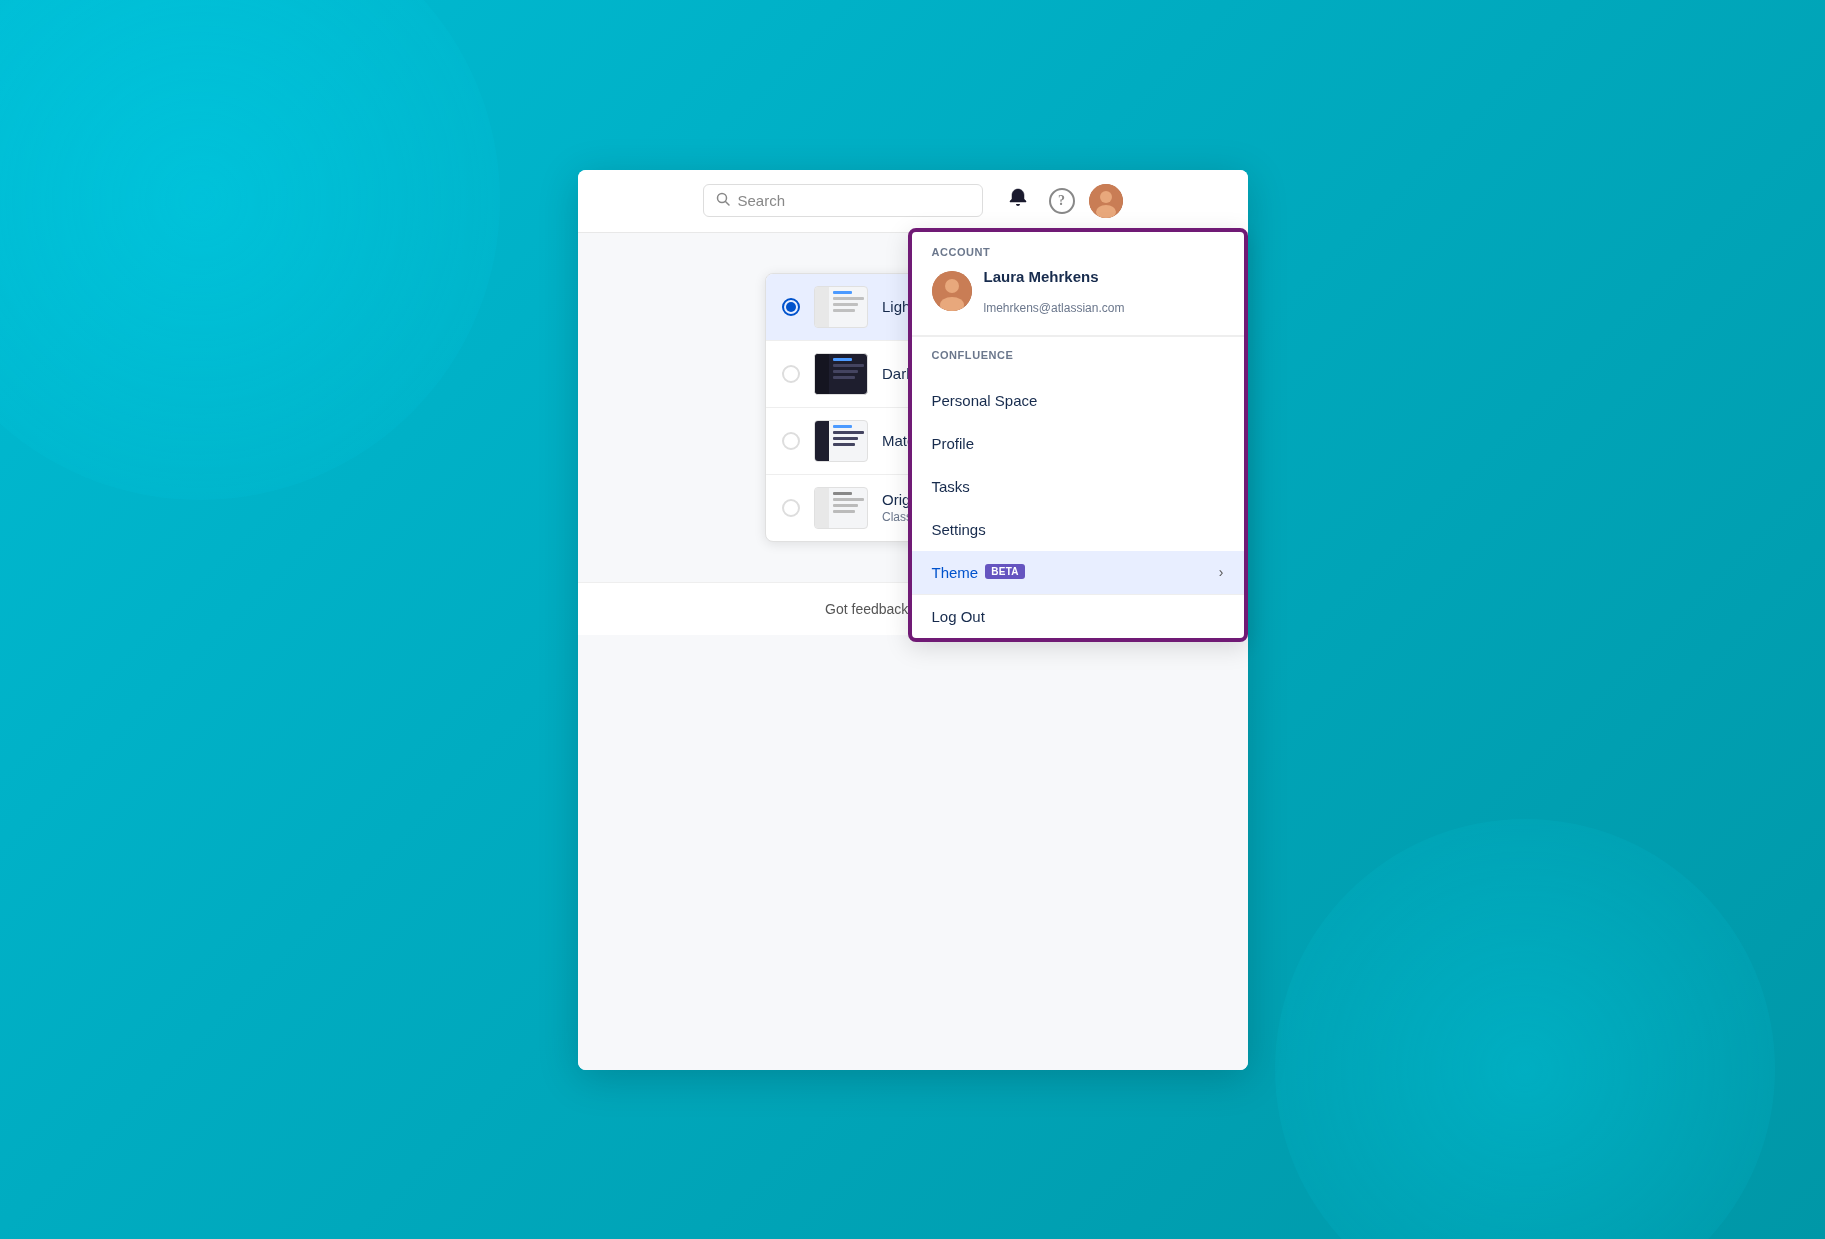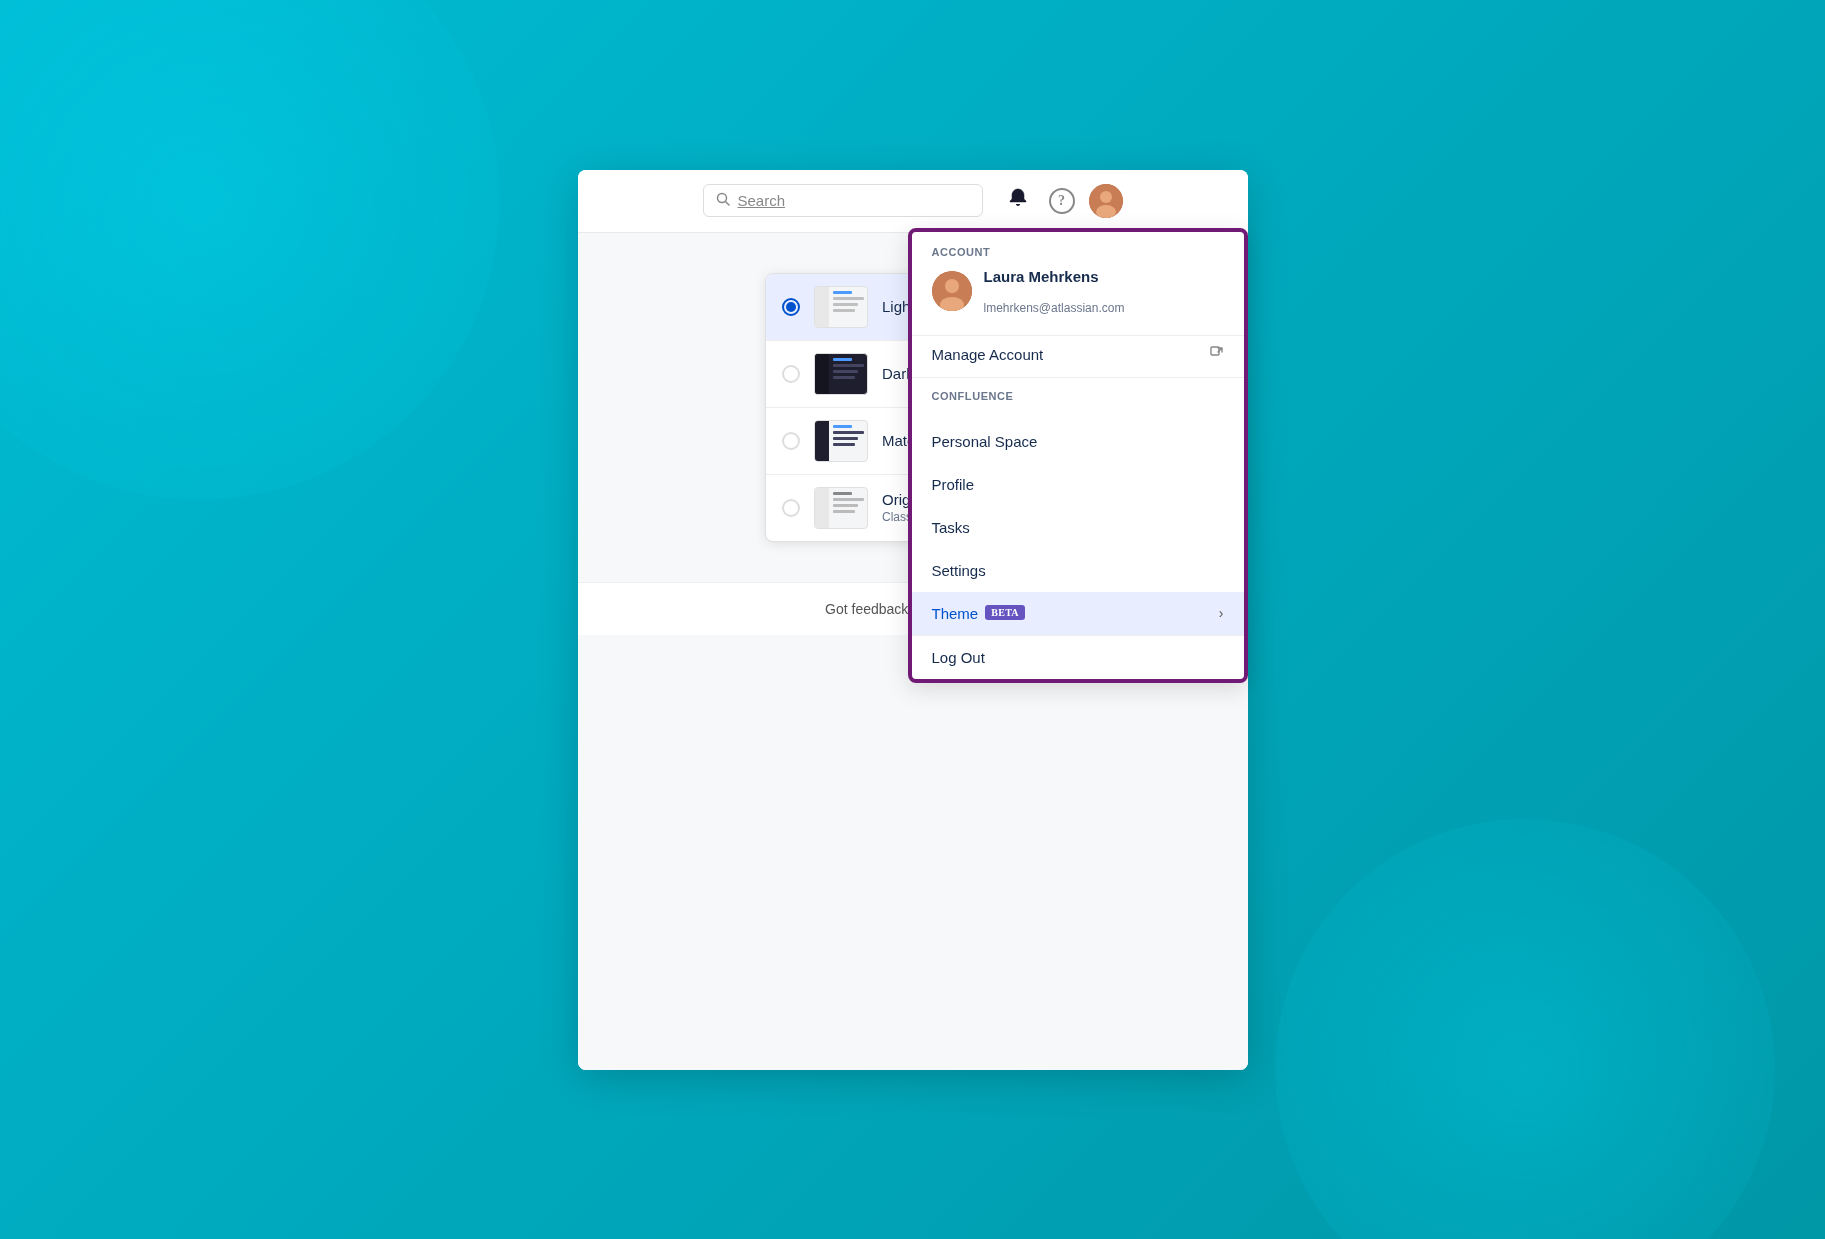--- a/index.html
+++ b/index.html
@@ -49,21 +49,20 @@
     }
 
     .search-icon-svg {
       color: #888;
       font-size: 14px;
     }
 
     .search-input-text {
       font-size: 15px;
       color: #888;
-      text-decoration: underline;
     }
 
     .header-icons {
       display: flex;
       align-items: center;
       gap: 10px;
       margin-left: 8px;
     }
 
     .header-icon-btn {
@@ -196,21 +195,20 @@
 
     .theme-badge {
       background: #6554c0;
       color: #fff;
       font-size: 10px;
       font-weight: 700;
       padding: 2px 6px;
       border-radius: 3px;
       margin-left: 7px;
       letter-spacing: 0.03em;
-      font-family: Liberation Serif, serif;
     }
 
     .theme-row-inner {
       display: flex;
       align-items: flex-start;
     }
 
     .chevron-right {
       font-size: 14px;
       color: #555;
@@ -520,29 +518,20 @@
           </div>
           <div>
             <div class="account-name">Laura Mehrkens</div>
             <div class="account-email">lmehrkens@atlassian.com</div>
           </div>
         </div>
       </div>
 
       <hr class="dropdown-divider">
 
-      <div class="manage-account-row">
-        <span>Manage Account</span>
-        <span class="external-icon">
-          <svg width="14" height="14" viewBox="0 0 14 14" fill="none">
-            <rect x="1" y="1" width="8" height="8" rx="1" stroke="#888" stroke-width="1.4" fill="none"></rect>
-            <path d="M8 6l4-4M8 2h4v4" stroke="#888" stroke-width="1.4" stroke-linecap="round" stroke-linejoin="round"></path>
-          </svg>
-        </span>
-      </div>
 
       <hr class="dropdown-divider">
 
       <div class="confluence-section">
         <div class="confluence-label">CONFLUENCE</div>
 
         <button class="dropdown-item">
           <span>Personal Space</span>
         </button>
 

